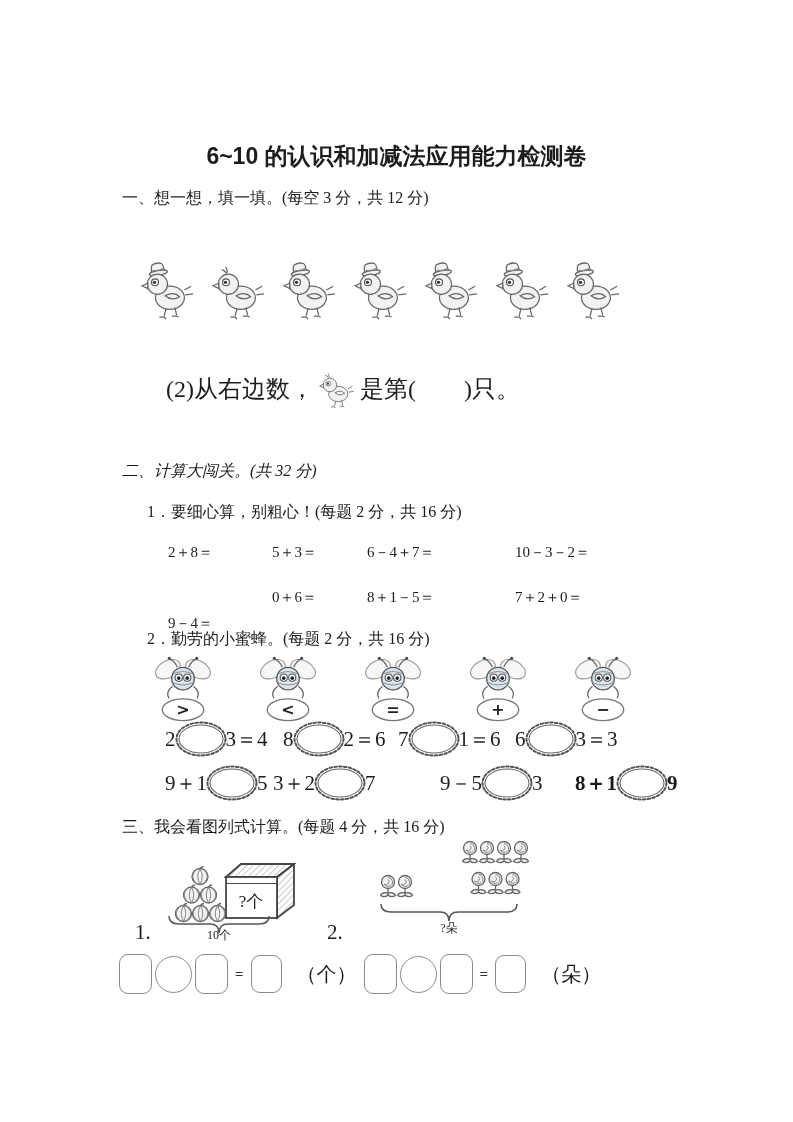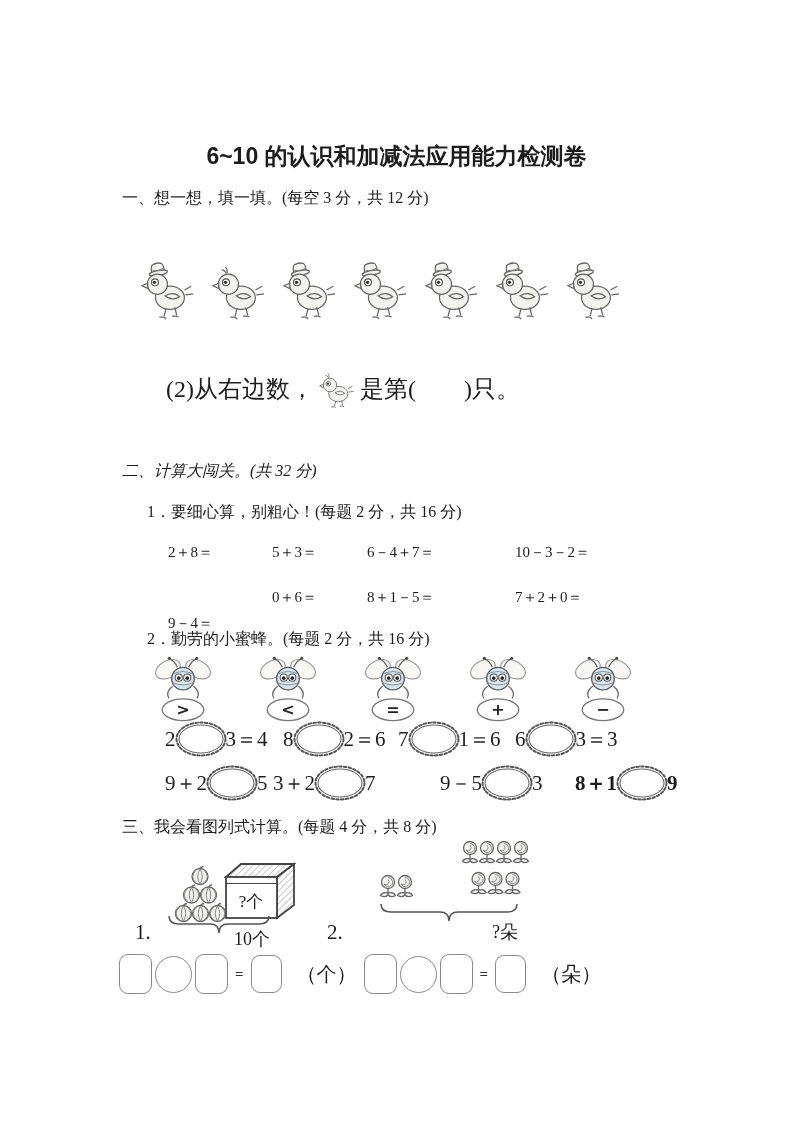--- a/index.html
+++ b/index.html
@@ -9,21 +9,21 @@
          font-family:"Liberation Sans","DejaVu Sans",sans-serif;font-weight:700;font-size:23px;}
   .t{position:absolute;font-size:16px;white-space:nowrap;}
   .qline{position:absolute;display:flex;align-items:center;font-size:24px;white-space:nowrap;}
   .row{position:absolute;display:flex;}
   #chicks{gap:17px;}
   .eqt{position:absolute;font-size:15px;white-space:nowrap;}
   .bee{position:absolute;}
   .cmpitem{position:absolute;display:flex;align-items:flex-end;font-size:21px;line-height:26px;}
   .cmpitem svg{margin:0 -1px -5px -1px;}
   .figpart{position:absolute;}
-  .bracketlabel{position:absolute;text-align:right;font-size:18px;}
+  .bracketlabel{position:absolute;text-align:center;font-size:12px;}
   .fignum{position:absolute;font-size:21px;}
   .ansrow{position:absolute;display:flex;align-items:center;font-size:20px;}
   .abox,.acircle,.asbox{border:1.6px solid #8a8a8a;background:#fff;box-sizing:border-box;flex:none;}
   .abox{width:33px;height:40px;border-radius:9px;margin:0 2px;}
   .acircle{width:37px;height:37px;border-radius:50%;margin:0 1px;}
   .asbox{width:31px;height:38px;border-radius:9px;margin:0 2px;}
   .eqsign{font-size:15px;font-weight:bold;margin:0 5px;color:#333;flex:none;}
   .unit{margin:0 3px 0 13px;flex:none;}
   svg{display:block;}
   svg .ln{stroke:#666;fill:none;stroke-width:1.3;}
@@ -332,21 +332,21 @@
         <span>6</span>
         <span>
           <svg width="52" height="36" viewBox="0 0 52 36">
     <ellipse cx="26" cy="18" rx="24.5" ry="16.5" fill="none" stroke="#555" stroke-width="2" stroke-dasharray="2.6 2.2" stroke-linecap="round"></ellipse>
     <ellipse cx="26" cy="18" rx="22" ry="14" fill="#fff" stroke="#666" stroke-width="1.1"></ellipse>
   </svg>
         </span>
         <span>3＝3</span>
       </div>
       <div class="cmpitem" style="left: 165px; top: 765px;">
-        <span>9＋2</span>
+        <span>9＋1</span>
         <span>
           <svg width="52" height="36" viewBox="0 0 52 36">
     <ellipse cx="26" cy="18" rx="24.5" ry="16.5" fill="none" stroke="#555" stroke-width="2" stroke-dasharray="2.6 2.2" stroke-linecap="round"></ellipse>
     <ellipse cx="26" cy="18" rx="22" ry="14" fill="#fff" stroke="#666" stroke-width="1.1"></ellipse>
   </svg>
         </span>
         <span>5</span>
       </div>
       <div class="cmpitem" style="left: 273px; top: 765px;">
         <span>3＋2</span>
@@ -373,21 +373,21 @@
         <span>
           <svg width="52" height="36" viewBox="0 0 52 36">
     <ellipse cx="26" cy="18" rx="24.5" ry="16.5" fill="none" stroke="#555" stroke-width="2" stroke-dasharray="2.6 2.2" stroke-linecap="round"></ellipse>
     <ellipse cx="26" cy="18" rx="22" ry="14" fill="#fff" stroke="#666" stroke-width="1.1"></ellipse>
   </svg>
         </span>
         <span>9</span>
       </div>
     </div>
 
-  <div class="t" style="left:122px;top:817px;">三、我会看图列式计算。(每题 4 分，共 8 分)</div>
+  <div class="t" style="left:122px;top:817px;">三、我会看图列式计算。(每题 4 分，共 16 分)</div>
 
   <div class="figpart" id="pumpkins" style="left:175px;top:866px;">
       <svg width="50" height="57" viewBox="0 0 50 57">
         <g transform="translate(16.5 0)">
         <path d="M8.5 2.5 q1.5 -2 3.5 -2" class="ln"></path>
         <circle cx="8.5" cy="10.5" r="8" class="fp"></circle>
         <path d="M8.5 2.8 q-4.5 7.7 0 15.5 M8.5 2.8 q4.5 7.7 0 15.5 M4.5 4 q-6.5 6.5 0 13 M12.5 4 q6.5 6.5 0 13" class="lnt"></path>
       </g>
         <g transform="translate(8 18.5)">
         <path d="M8.5 2.5 q1.5 -2 3.5 -2" class="ln"></path>

